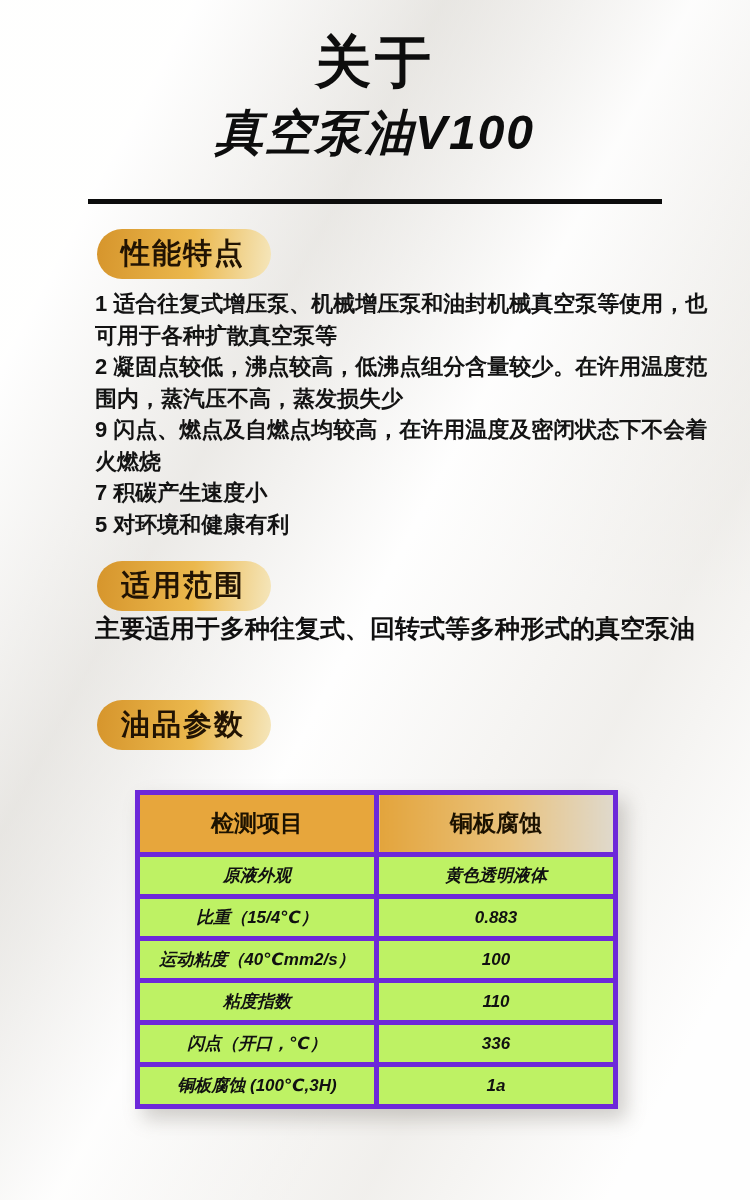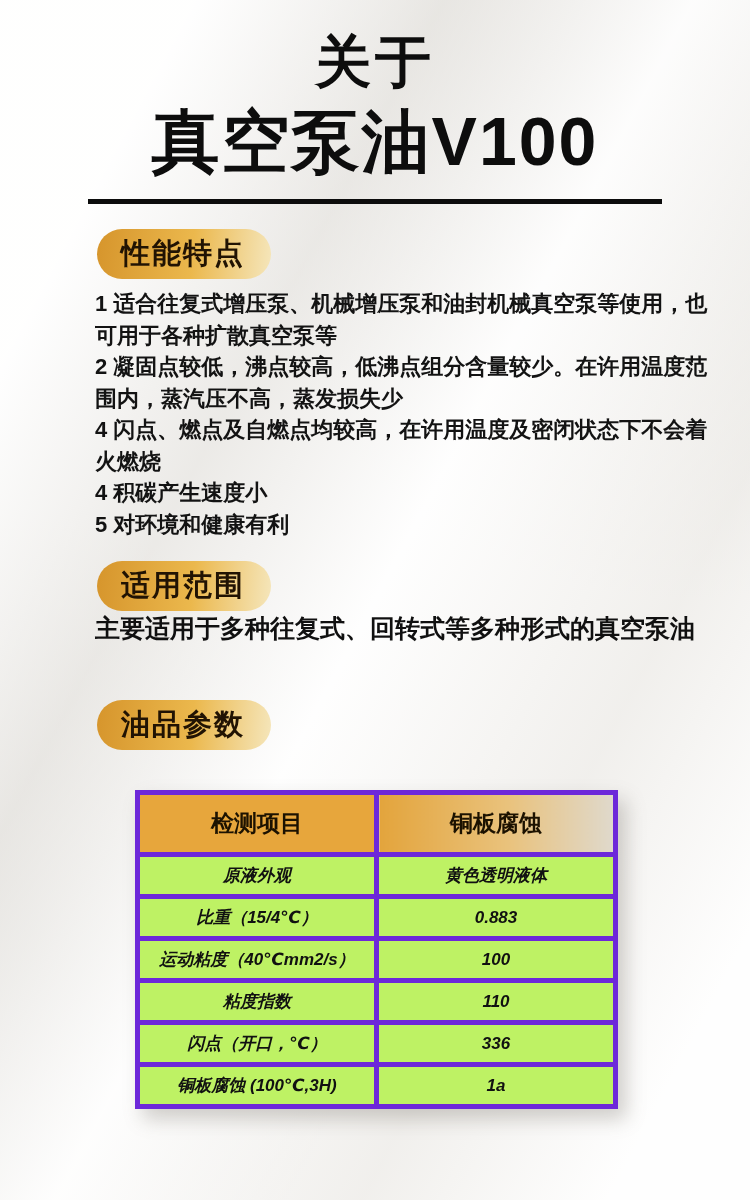--- a/index.html
+++ b/index.html
@@ -38,25 +38,25 @@
     text-align: center;
     color: #0d0d0d;
   }
   .title-line1 {
     font-size: 56px;
     font-weight: 800;
     line-height: 72px;
     letter-spacing: 4px;
   }
   .title-line2 {
-    font-size: 68px;
+    font-size: 48px;
     font-weight: 800;
     line-height: 70px;
-    margin-top: 8px;
     letter-spacing: 2px;
+    font-style: italic;
   }
   .title-underline {
     position: absolute;
     top: 199px;
     left: 50%;
     transform: translateX(-50%);
     width: 574px;
     height: 5px;
     background: #0c0c0c;
   }
@@ -153,22 +153,22 @@
   </div>
   <div class="title-underline"></div>
 
   <div class="badge badge-features">
     <span>性能特点</span>
   </div>
 
   <div class="features-list">
     <p>1 适合往复式增压泵、机械增压泵和油封机械真空泵等使用，也可用于各种扩散真空泵等</p>
     <p>2 凝固点较低，沸点较高，低沸点组分含量较少。在许用温度范围内，蒸汽压不高，蒸发损失少</p>
-    <p>4 闪点、燃点及自燃点均较高，在许用温度及密闭状态下不会着火燃烧</p>
-    <p>4 积碳产生速度小</p>
+    <p>9 闪点、燃点及自燃点均较高，在许用温度及密闭状态下不会着火燃烧</p>
+    <p>7 积碳产生速度小</p>
     <p>5 对环境和健康有利</p>
   </div>
 
   <div class="badge badge-scope">
     <span>适用范围</span>
   </div>
 
   <div class="scope-text">主要适用于多种往复式、回转式等多种形式的真空泵油</div>
 
   <div class="badge badge-parameters">

